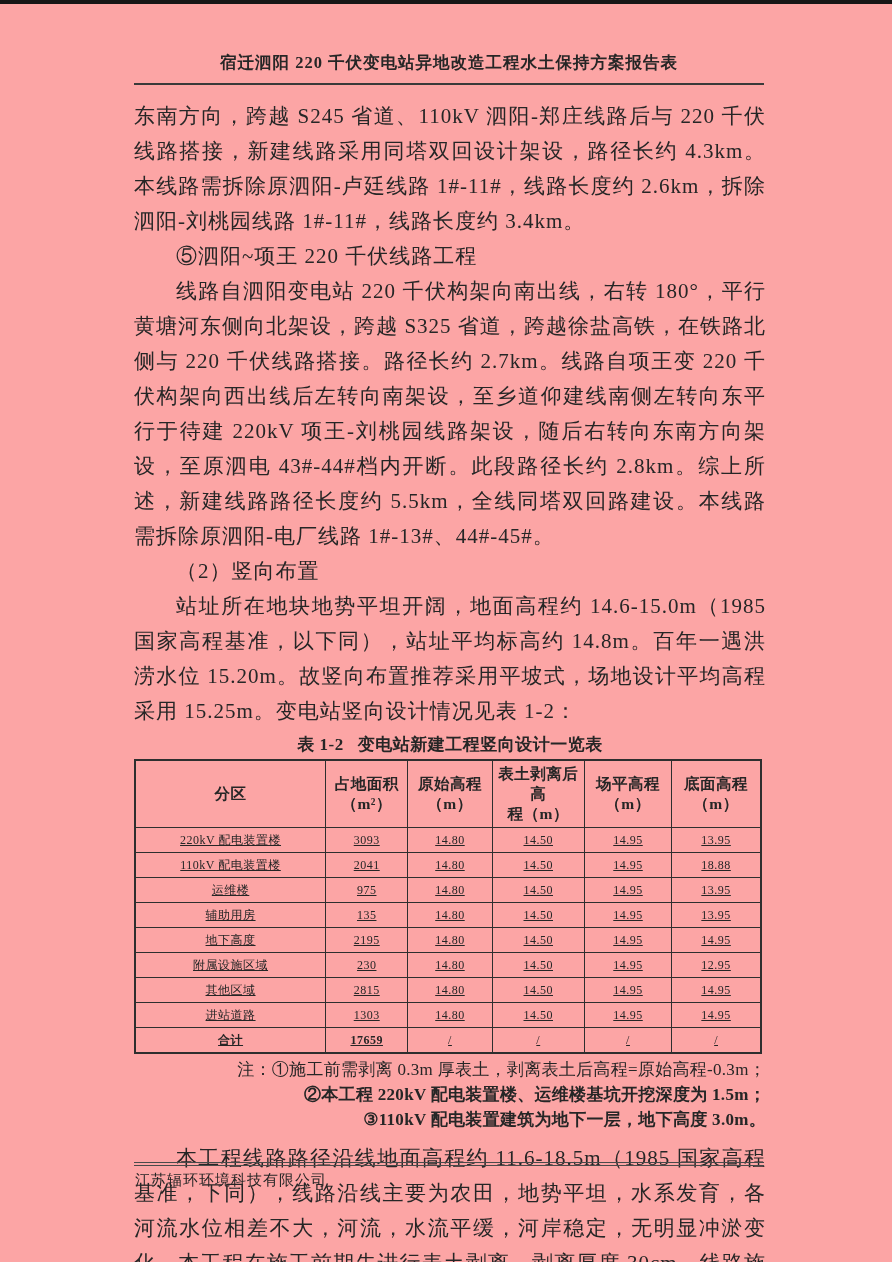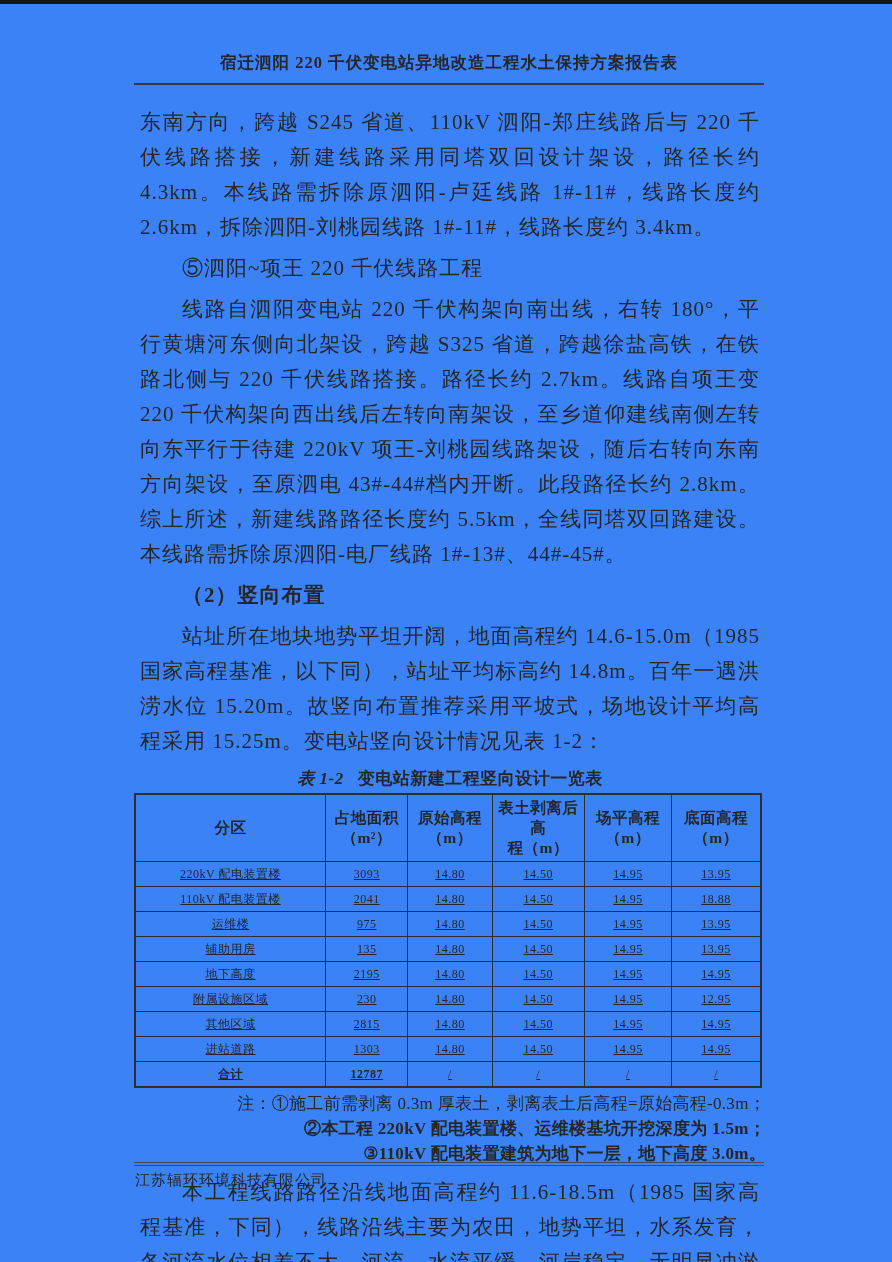--- a/index.html
+++ b/index.html
@@ -1,52 +1,52 @@
 <!DOCTYPE html>
 <html><head>
 <meta charset="utf-8">
 <style>
   html,body { margin:0; padding:0; background:#ffffff; }
   .page {
     position:relative;
     width:892px; height:1262px;
-    background:#3b82f6;
+    background:#fca5a5;
     font-family:"Liberation Serif","DejaVu Serif",serif;
     color:#262626;
     overflow:hidden;
   }
   .top-bar {
     position:absolute; top:0; left:0;
     width:892px; height:4px; background:#161616;
   }
   .doc-header {
     position:absolute; top:52px; left:134px; width:630px;
     text-align:center;
     border-bottom:2px solid #3a3a3a;
     padding-bottom:9px;
   }
   .doc-title { font-size:16.5px; font-weight:bold; letter-spacing:1px; }
 
   .content { position:absolute; top:99px; left:134px; width:632px; }
 
   .body-para {
-    margin:6px;
+    margin:0;
     font-size:21px; line-height:35px;
     letter-spacing:1px;
     text-align:justify;
   }
   .indent { text-indent:2em; }
-  .subheading { font-weight:bold; }
+  .subheading { font-weight:normal; }
 
   .table-caption {
     text-align:center; font-weight:bold;
     font-size:17px; line-height:27px;
     margin-top:2px; letter-spacing:0.5px;
   }
-  .caption-label { margin-right:14px;font-style:italic; }
+  .caption-label { margin-right:14px; }
 
   table.design-table {
     width:628px; border-collapse:collapse; table-layout:fixed;
     border:2px solid #2e2e2e; margin-top:1px;
   }
   .design-table th, .design-table td {
     border:1px solid #2e2e2e; text-align:center;
     padding:0; overflow:hidden;
   }
   .design-table th {
@@ -183,21 +183,21 @@
           <tr>
             <td>进站道路</td>
             <td>1303</td>
             <td>14.80</td>
             <td>14.50</td>
             <td>14.95</td>
             <td>14.95</td>
           </tr>
           <tr>
             <td class="bold-cell">合计</td>
-            <td class="bold-cell">12787</td>
+            <td class="bold-cell">17659</td>
             <td>/</td>
             <td>/</td>
             <td>/</td>
             <td>/</td>
           </tr>
         </tbody>
     </table>
 
     <div class="notes">
       <div class="note-line"><span>注：</span><span>①施工前需剥离 0.3m 厚表土，剥离表土后高程=原始高程-0.3m；</span></div>

